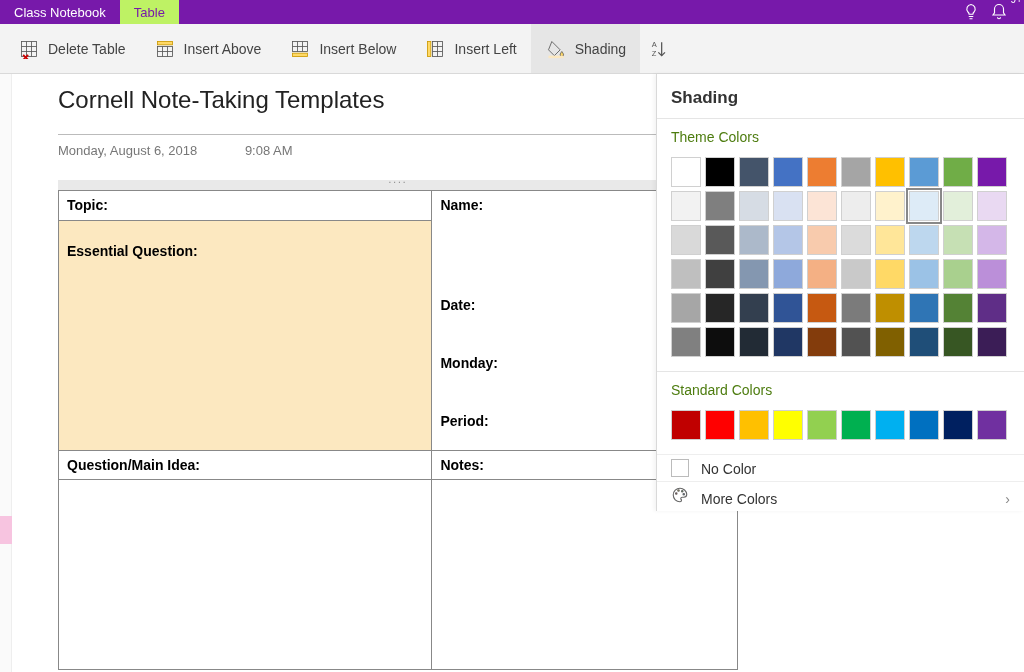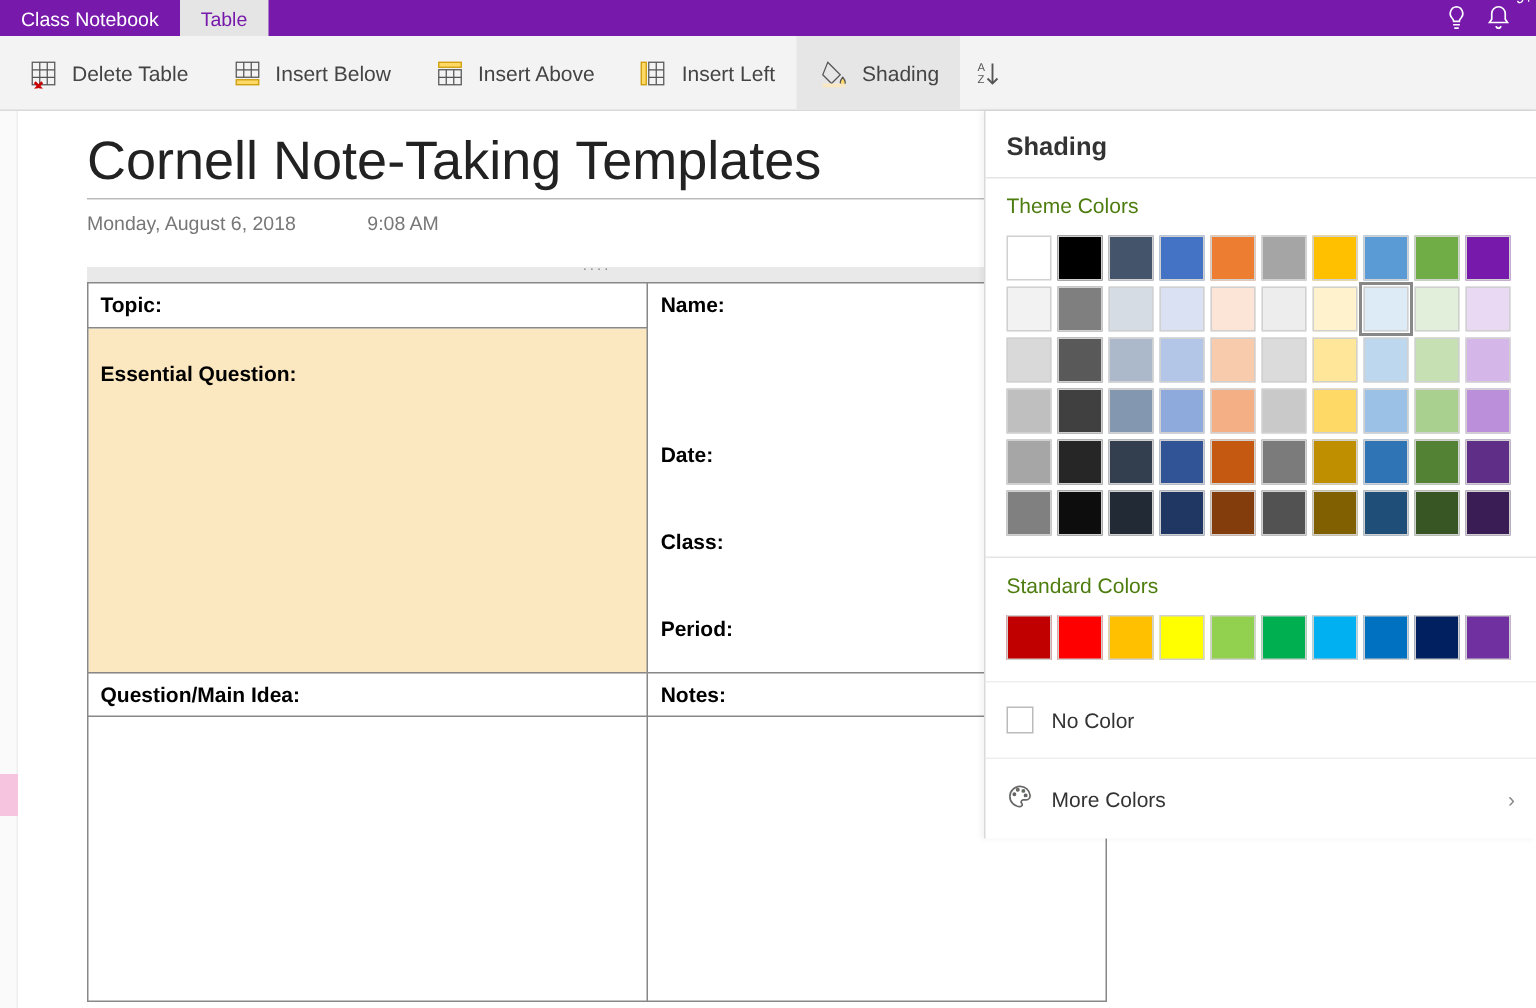--- a/index.html
+++ b/index.html
@@ -1,21 +1,21 @@
 <!DOCTYPE html>
 <html><head>
 <meta charset="utf-8">
 <style>
   * { box-sizing: border-box; margin: 0; padding: 0; font-family: "Segoe UI", Arial, sans-serif; }
   html, body { width: 1024px; height: 672px; overflow: hidden; background: #fff; }
 
   
   .titlebar { height: 24px; background: #7719AA; display: flex; align-items: stretch; color: #fff; }
   .tab { padding: 12px 14px; font-size: 13px; display:flex; align-items:center; cursor:pointer; }
-  .tab.active { background: #e5e5e5; color: #7719AA; }
+  .tab.active { background: #bef264; color: #7719AA; }
   .titlebar-spacer { flex: 1; }
   .title-icon { width: 28px; display:flex; align-items:center; justify-content:center; }
   .title-icon svg { width:18px; height:18px; stroke:#fff; fill:none; stroke-width:1.5; }
   .badge { font-size:10px; position:relative; top:-6px; left:-2px; }
 
   
   .ribbon { height: 50px; background:#f3f3f3; border-bottom:1px solid #d9d9d9; display:flex; align-items:center; padding:0 4px; }
   .rbtn { display:flex; align-items:center; gap:8px; padding:0 14px; height:100%; font-size:14px; color:#444; cursor:pointer; }
   .rbtn.active { background:#e6e6e6; }
   .rbtn .ricon { width:22px; height:22px; display:flex; align-items:center; justify-content:center; }
@@ -23,21 +23,21 @@
   .sort-icon { width:40px; display:flex; align-items:center; justify-content:center; height:100%; cursor:pointer;}
   .sort-icon svg{width:20px;height:20px;}
 
   
   .leftgutter { position:absolute; left:0; top:74px; width:12px; height:598px; background:#fafafa; border-right:1px solid #eee;}
   .leftgutter .pink { position:absolute; top:442px; width:12px; height:28px; background:#f7c4e0; }
 
   
   .page { position:absolute; left:12px; top:74px; right:0; bottom:0; overflow:hidden; }
   .page-inner { padding: 12px 0 0 46px; width: 820px; }
-  .page-title { font-size: 36px; font-weight:300; color:#222; padding-bottom:4px; border-bottom:1px solid #bbb; width:700px;}
+  .page-title { font-size: 24px; font-weight:300; color:#222; padding-bottom:20px; border-bottom:1px solid #bbb; width:700px;}
   .page-meta { margin-top:8px; font-size:13px; color:#777; }
   .page-meta span+span { margin-left:44px; }
 
   .handlebar { margin-top:22px; height:10px; background:#e9e9e9; width:680px; position:relative;}
   .handlebar::after{content:"....";position:absolute;left:50%;top:-6px;transform:translateX(-50%);color:#888;font-size:10px;letter-spacing:2px;}
 
   table.cornell { border-collapse:collapse; width:680px; table-layout:fixed;}
   table.cornell td { border:1px solid #888; padding:6px 8px; font-size:14px; vertical-align:top; font-weight:bold; color:#000;}
   .shaded { background:#fce8c0; }
   .under { }
@@ -49,21 +49,21 @@
 
   
   .panel { position:absolute; left:656px; top:74px; width:368px; background:#fff; border-left:1px solid #d9d9d9; box-shadow:-2px 0 4px rgba(0,0,0,0.05); }
   .panel-title { padding:14px 14px 10px; font-size:17px; font-weight:600; color:#333; }
   .panel-sec { padding:10px 14px 4px; font-size:14px; color:#4d7c0f; border-top:1px solid #e5e5e5;}
   .swatch-grid { display:grid; grid-template-columns:repeat(10, 30px); grid-auto-rows:30px; gap:4px; padding:8px 14px 14px;}
   .swatch { width:30px; height:30px; border:1px solid #d0d0d0; cursor:pointer; }
   .swatch.selected { outline:2px solid #888; outline-offset:1px; }
   .std-row { display:flex; gap:4px; padding:8px 14px 14px;}
   .std-row .swatch{width:30px;height:30px;}
-  .panel-row { display:flex; align-items:center; gap:12px; padding:16px 14px; font-size:14px; color:#333; border-top:1px solid #eee; cursor:pointer;}
+  .panel-row { display:flex; align-items:flex-end; gap:12px; padding:4px 14px; font-size:14px; color:#333; border-top:1px solid #eee; cursor:pointer;}
   .nocolor-box { width:18px;height:18px;border:1px solid #bbb;background:#fff;}
   .chev { margin-left:auto; color:#888; }
   .palette-icon svg{width:18px;height:18px;}
 </style>
 </head>
 <body>
 
 <div class="titlebar">
   <div class="tab">Class Notebook</div>
   <div class="tab active">Table</div>
@@ -92,40 +92,40 @@
           <line x1="15" y1="3" x2="15" y2="21"></line>
           <line x1="5" y1="19" x2="11" y2="25" stroke="#c00" stroke-width="2"></line>
           <line x1="11" y1="19" x2="5" y2="25" stroke="#c00" stroke-width="2"></line>
         </svg>
       </span>
     <span>Delete Table</span>
   </div>
   <div class="rbtn">
     <span class="ricon">
         <svg viewBox="0 0 24 24" fill="none" stroke="#555">
+          <rect x="3" y="9" width="18" height="12"></rect>
+          <line x1="3" y1="15" x2="21" y2="15"></line>
+          <line x1="9" y1="9" x2="9" y2="21"></line>
+          <line x1="15" y1="9" x2="15" y2="21"></line>
+          <rect x="3" y="3" width="18" height="4" fill="#ffd966" stroke="#c90"></rect>
+        </svg>
+      </span>
+    <span>Insert Above</span>
+  </div>
+  <div class="rbtn">
+    <span class="ricon">
+        <svg viewBox="0 0 24 24" fill="none" stroke="#555">
           <rect x="3" y="3" width="18" height="12"></rect>
           <line x1="3" y1="9" x2="21" y2="9"></line>
           <line x1="9" y1="3" x2="9" y2="15"></line>
           <line x1="15" y1="3" x2="15" y2="15"></line>
           <rect x="3" y="17" width="18" height="4" fill="#ffd966" stroke="#c90"></rect>
         </svg>
       </span>
     <span>Insert Below</span>
-  </div>
-  <div class="rbtn">
-    <span class="ricon">
-        <svg viewBox="0 0 24 24" fill="none" stroke="#555">
-          <rect x="3" y="9" width="18" height="12"></rect>
-          <line x1="3" y1="15" x2="21" y2="15"></line>
-          <line x1="9" y1="9" x2="9" y2="21"></line>
-          <line x1="15" y1="9" x2="15" y2="21"></line>
-          <rect x="3" y="3" width="18" height="4" fill="#ffd966" stroke="#c90"></rect>
-        </svg>
-      </span>
-    <span>Insert Above</span>
   </div>
   <div class="rbtn">
     <span class="ricon">
         <svg viewBox="0 0 24 24" fill="none" stroke="#555">
           <rect x="9" y="3" width="12" height="18"></rect>
           <line x1="15" y1="3" x2="15" y2="21"></line>
           <line x1="9" y1="9" x2="21" y2="9"></line>
           <line x1="9" y1="15" x2="21" y2="15"></line>
           <rect x="3" y="3" width="4" height="18" fill="#ffd966" stroke="#c90"></rect>
         </svg>
@@ -171,21 +171,21 @@
         </colgroup>
       <tbody>
           <tr>
         <td class="tall1"><span>Topic:</span></td>
         <td class="tall1" rowspan="2">
           <span class="lbl">Name:</span>
           <span class="gap"></span>
               <span class="gap"></span>
           <span class="lbl">Date:</span>
           <span class="gap"></span>
-          <span class="lbl">Class:</span>
+          <span class="lbl">Monday:</span>
           <span class="gap"></span>
           <span class="lbl">Period:</span>
         </td>
       </tr>
       <tr>
         <td class="tall2 shaded"><br><span>Essential Question:</span></td>
       </tr>
       <tr>
         <td><span class="under">Question/Main Idea:</span></td>
         <td><span class="under">Notes:</span></td>

